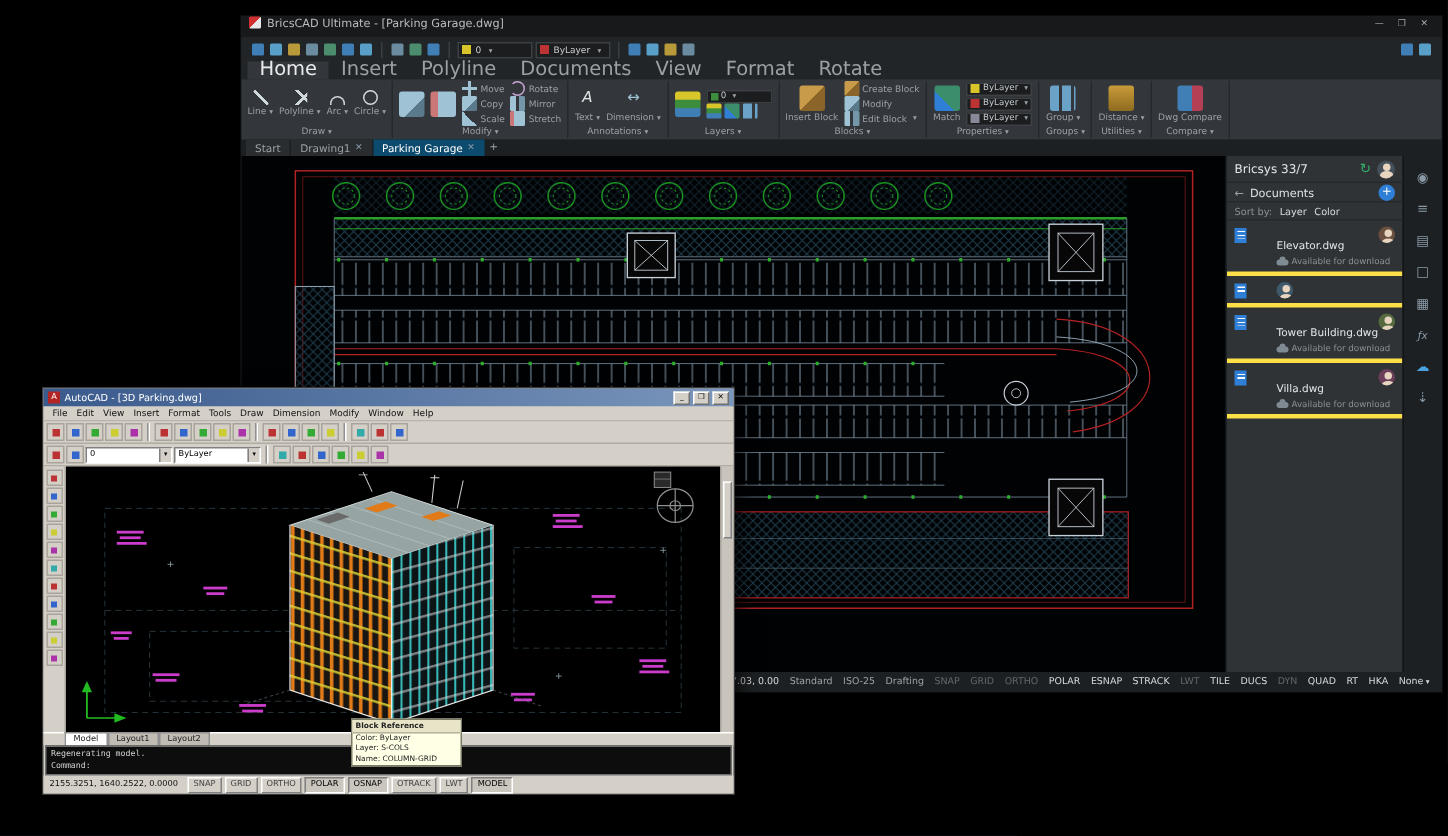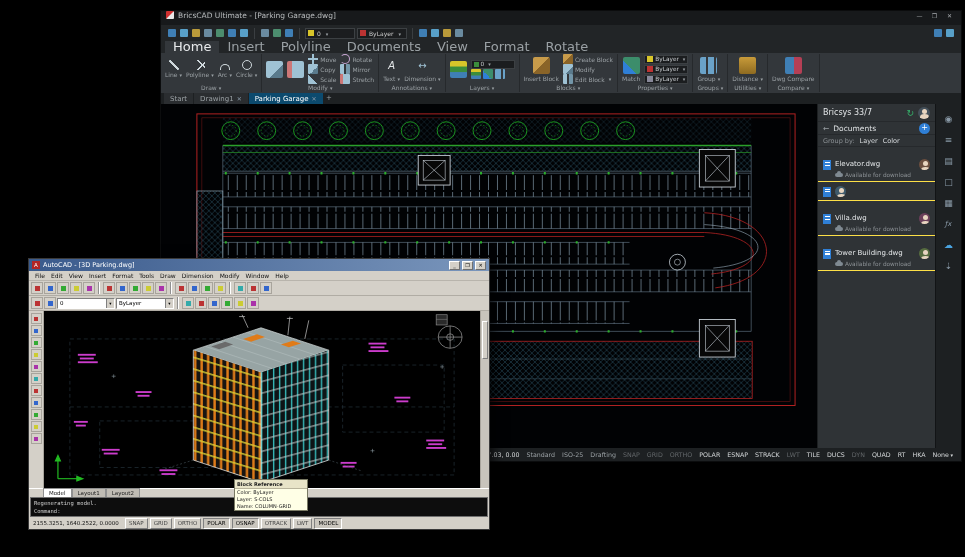--- a/index.html
+++ b/index.html
@@ -77,21 +77,21 @@
 .avatar{width:12px;height:12px;border-radius:50%;flex:none;position:relative;overflow:hidden}
 .avatar::before{content:"";position:absolute;left:3.5px;top:2px;width:5px;height:5px;border-radius:50%;background:#e8d5c0}
 .avatar::after{content:"";position:absolute;left:1.5px;top:7.5px;width:9px;height:6px;border-radius:50% 50% 0 0;background:#e8d5c0}
 .a1{background:#6b4f3f}.a2{background:#3f5a6b}.a3{background:#556b3f}.a4{background:#6b3f5a}.a5{background:#44505a}
 .p-docshead{height:14px;display:flex;align-items:center;gap:4px;padding:0 5px;font-size:7.5px;border-top:1px solid #26292c;border-bottom:1px solid #26292c;color:#dfe2e4;flex:none}
 .p-back{color:#9aa0a4}
 .p-add{margin-left:auto;width:11px;height:11px;border-radius:50%;background:#2f7fd6;color:#fff;font-size:8px;line-height:10px;text-align:center}
 .p-add::before{content:"+"}
 .p-sort{height:12px;display:flex;align-items:center;gap:5px;padding:0 5px;font-size:6.5px;color:#8b9094;border-bottom:1px solid #26292c;flex:none}
 .p-sort b{color:#d7dadd;font-weight:normal}
-.doc{display:flex;align-items:center;gap:4px;padding:4px 5px 3px;border-bottom:1px solid #fde047}
+.doc{display:flex;align-items:flex-start;gap:20px;padding:4px 5px 3px;border-bottom:3px solid #fde047}
 .doc-icon{width:8px;height:10px;background:#2f7fd6;flex:none;margin-top:1px;position:relative}
 .doc-icon::after{content:"";position:absolute;left:1.5px;top:2px;right:1.5px;height:5px;background:repeating-linear-gradient(#fff 0 1px,#2f7fd6 1px 2.5px)}
 .doc-main{flex:1;min-width:0}
 .doc-name{font-size:7px;color:#e4e7e9;white-space:nowrap;overflow:hidden}
 .doc-status{display:flex;align-items:center;gap:2px;font-size:5.8px;color:#8b9094;margin-top:2px;white-space:nowrap}
 .cloud{width:8px;height:4.5px;background:#7f8a92;border-radius:3px;position:relative;flex:none}
 .cloud::before{content:"";position:absolute;left:1.5px;top:-2px;width:4px;height:4px;border-radius:50%;background:#7f8a92}
 .doc .avatar{width:11px;height:11px}
 .bc-dock{width:26px;background:#1d2022;border-left:1px solid #121416;display:flex;flex-direction:column;align-items:center;gap:8px;padding-top:8px;font-size:9px;color:#8a9aa8;flex:none}
 .dk{width:16px;height:13px;display:flex;align-items:center;justify-content:center;font-style:normal}
@@ -518,21 +518,21 @@
           <span>Bricsys 33/7</span>
           <span class="p-refresh">↻</span>
           <span class="avatar a5"></span>
         </div>
         <div class="p-docshead">
           <span class="p-back">←</span>
           <span>Documents</span>
           <span class="p-add"></span>
         </div>
         <div class="p-sort">
-          <span>Group by:</span>
+          <span>Sort by:</span>
           <b>Layer</b>
           <b>Color</b>
         </div>
         <div class="doc">
           <span class="doc-icon"></span>
           <span class="doc-main">
             <span class="doc-name">Elevator.dwg</span>
             <span class="doc-status">
                 <span class="cloud"></span>
                 <span>Available for download</span>
@@ -540,38 +540,38 @@
           </span>
           <span class="avatar a1"></span>
         </div>
         <div class="doc">
           <span class="doc-icon"></span>
           <span class="avatar a2"></span>
         </div>
         <div class="doc">
           <span class="doc-icon"></span>
           <span class="doc-main">
+            <span class="doc-name">Tower Building.dwg</span>
+            <span class="doc-status">
+                <span class="cloud"></span>
+                <span>Available for download</span>
+              </span>
+          </span>
+          <span class="avatar a3"></span>
+        </div>
+        <div class="doc">
+          <span class="doc-icon"></span>
+          <span class="doc-main">
             <span class="doc-name">Villa.dwg</span>
             <span class="doc-status">
                 <span class="cloud"></span>
                 <span>Available for download</span>
               </span>
           </span>
           <span class="avatar a4"></span>
-        </div>
-        <div class="doc">
-          <span class="doc-icon"></span>
-          <span class="doc-main">
-            <span class="doc-name">Tower Building.dwg</span>
-            <span class="doc-status">
-                <span class="cloud"></span>
-                <span>Available for download</span>
-              </span>
-          </span>
-          <span class="avatar a3"></span>
         </div>
       </aside>
 
       <div class="bc-dock">
         <i class="dk dk-tips"></i>
         <i class="dk dk-props"></i>
         <i class="dk dk-layers"></i>
         <i class="dk dk-sheets"></i>
         <i class="dk dk-grid"></i>
         <i class="dk dk-fx"></i>

